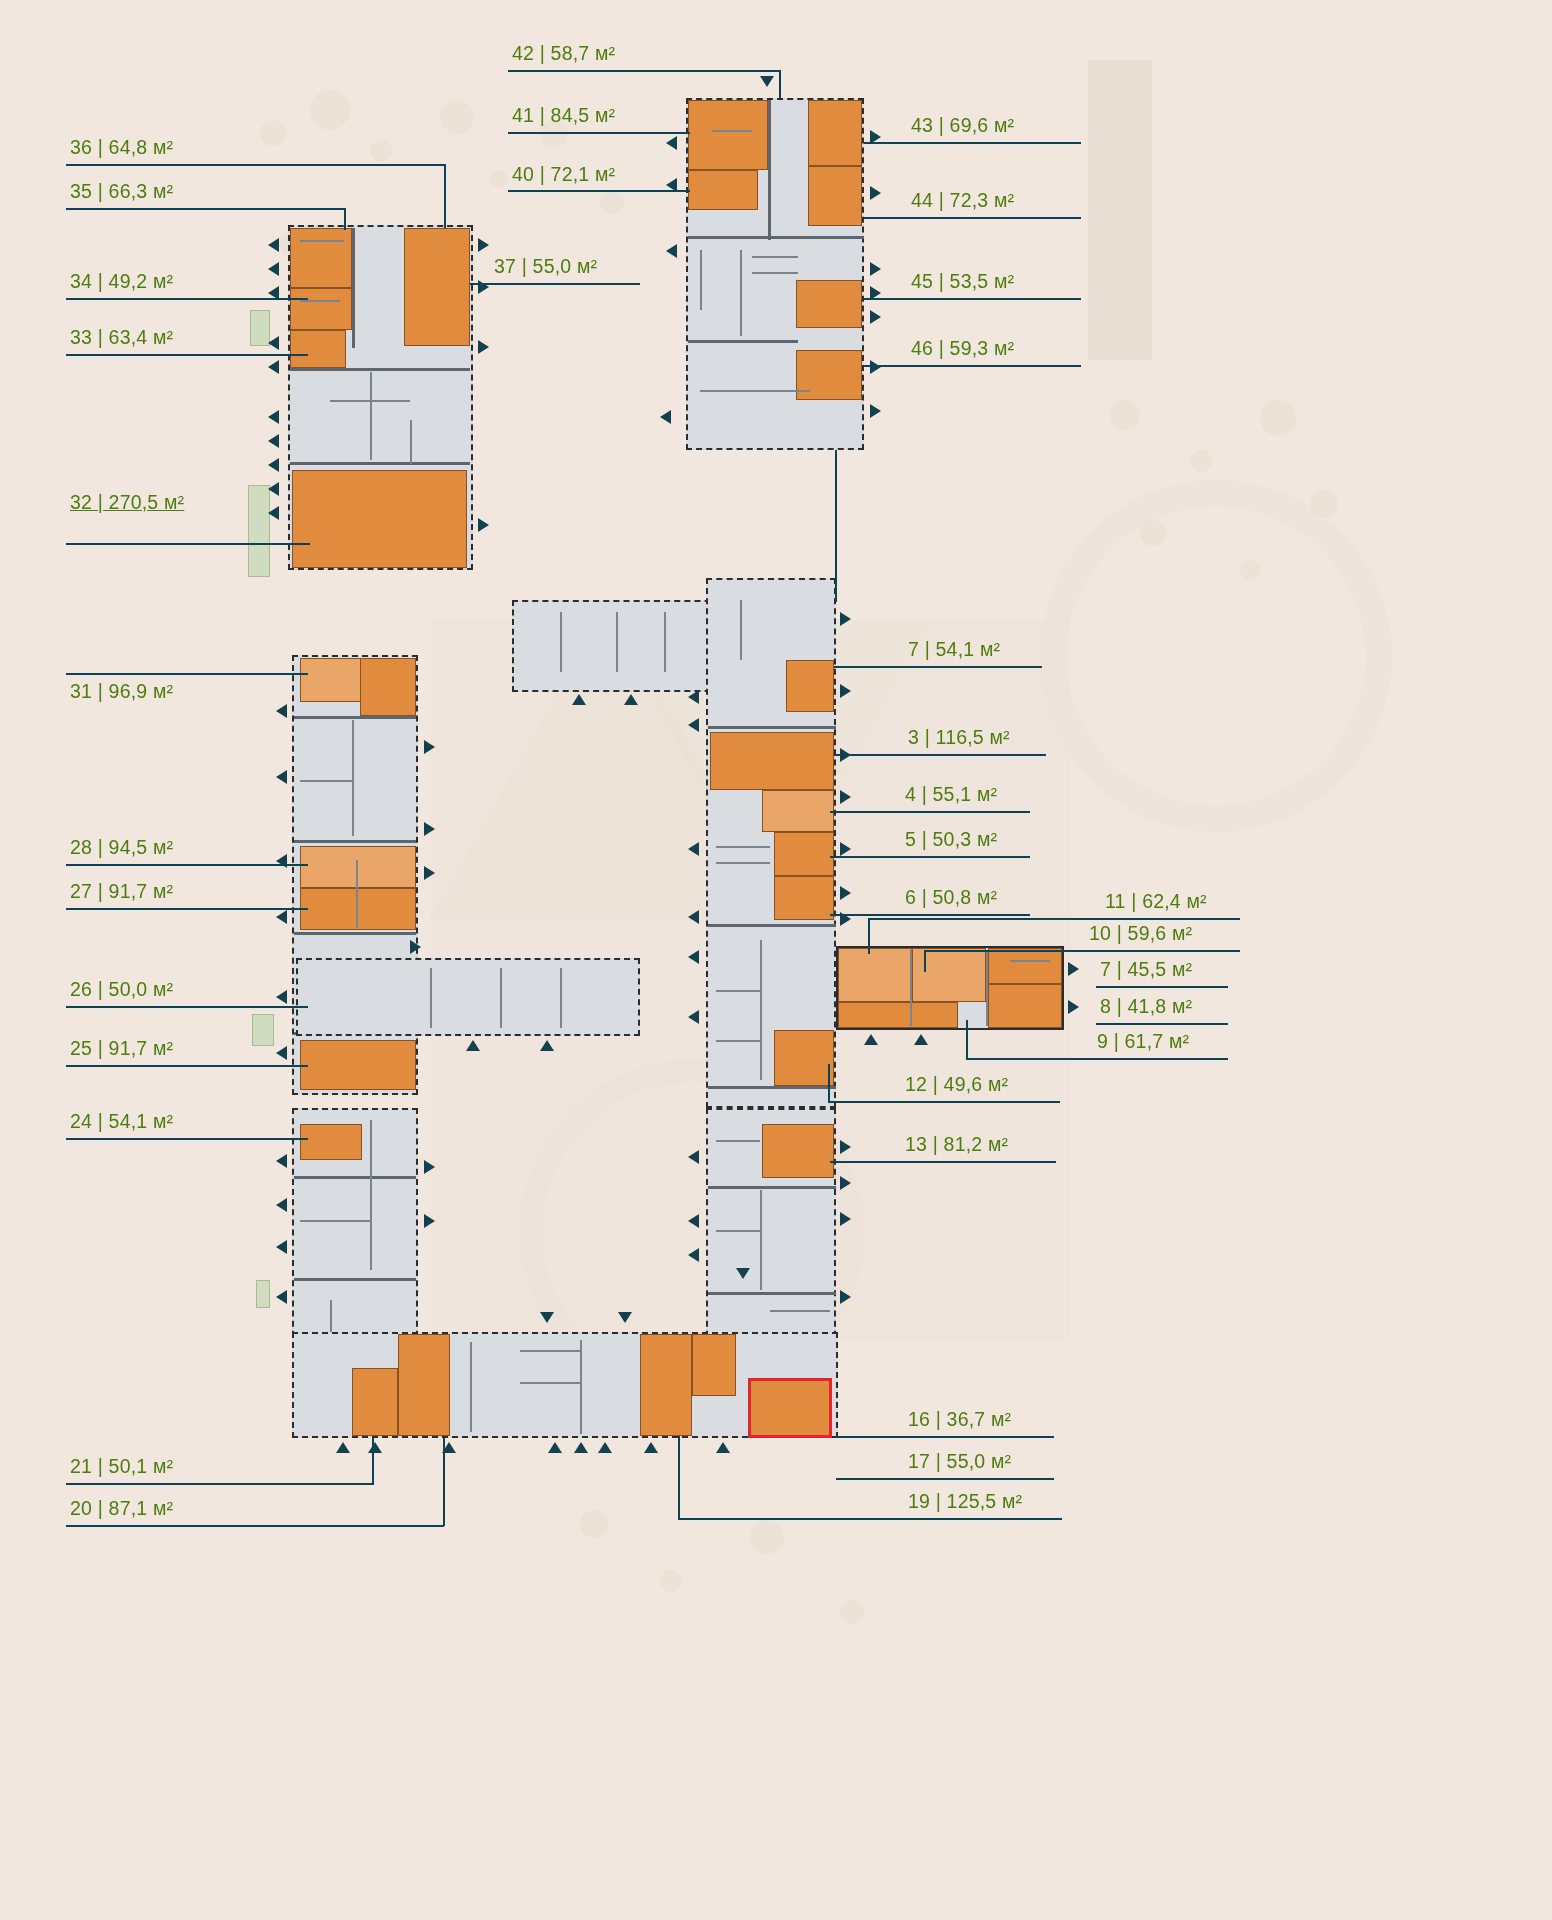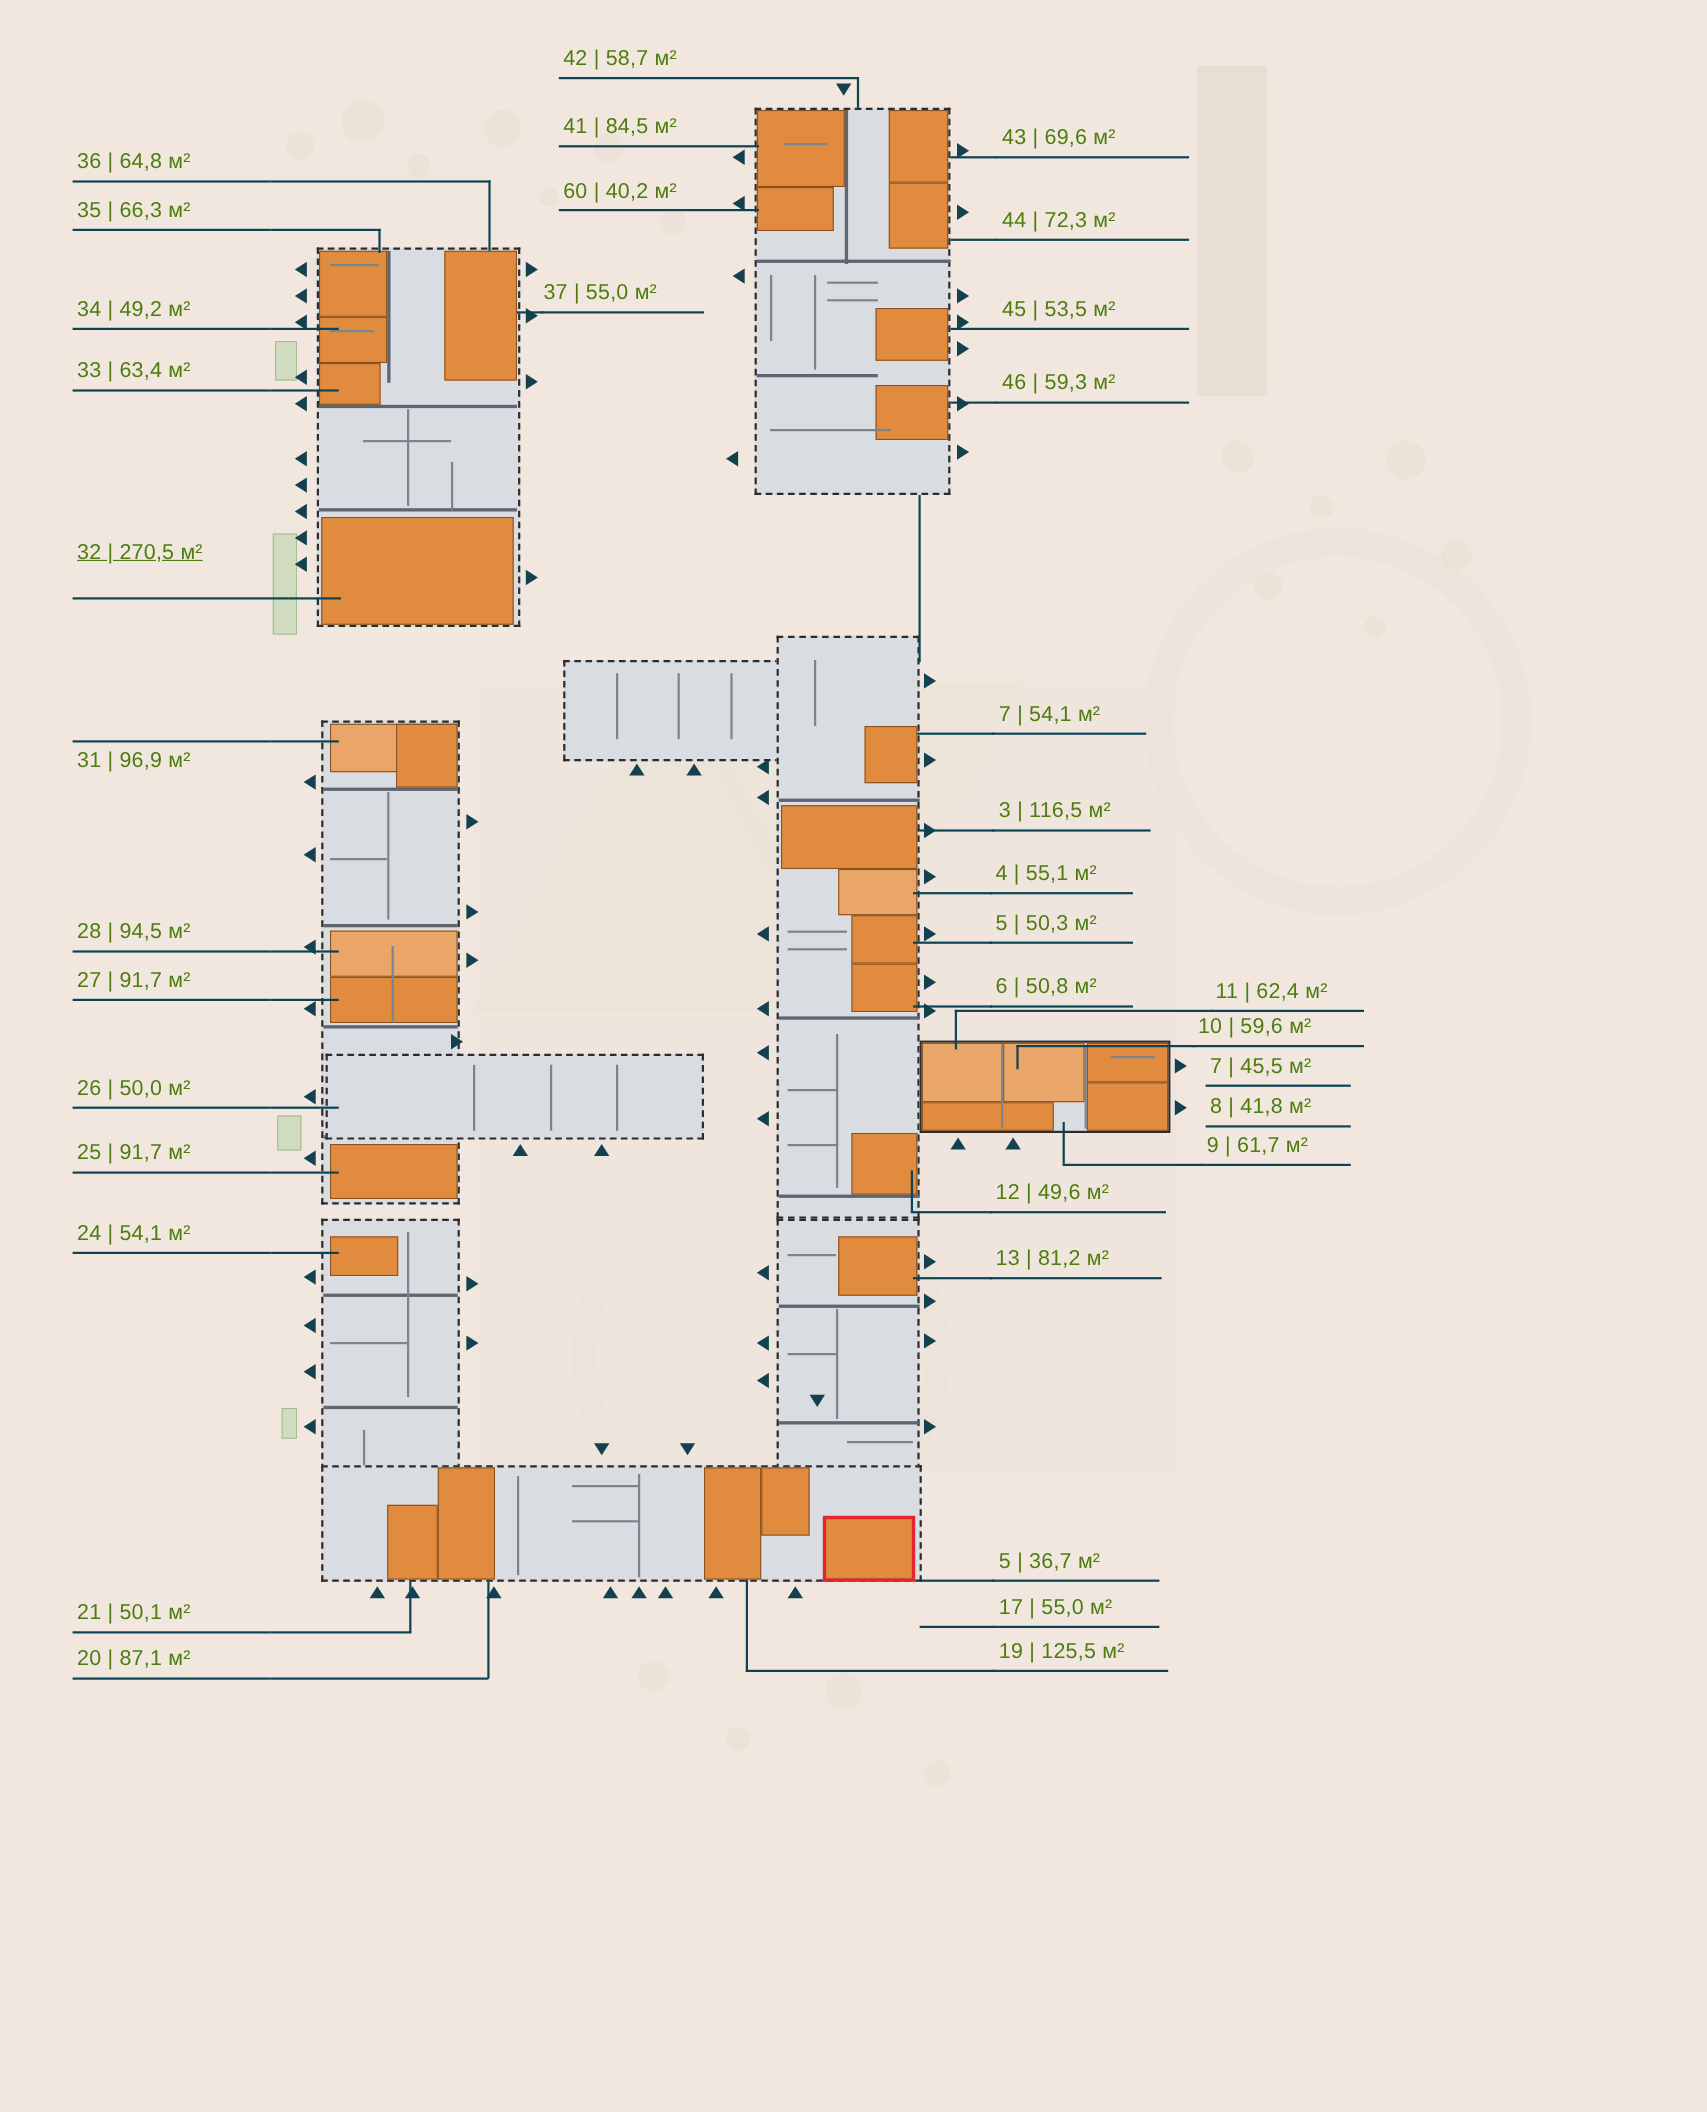--- a/index.html
+++ b/index.html
@@ -424,21 +424,21 @@
   <div class="ldr v" style="left:372px;top:1438px;height:46px;"></div>
 
   <div class="uline" style="left:66px;top:1525px;width:180px;"></div>
   <div class="ldr h" style="left:246px;top:1525px;width:198px;"></div>
   <div class="ldr v" style="left:443px;top:1438px;height:88px;"></div>
 
   <div class="label" style="left:512px;top:42px;"><span>42 | 58,7 м²</span></div>
   <div class="label" style="left:512px;top:104px;"><span>41 | 84,5 м²</span></div>
   <div class="label" style="left:911px;top:114px;"><span>43 | 69,6 м²</span></div>
   <div class="label" style="left:70px;top:136px;"><span>36 | 64,8 м²</span></div>
-  <div class="label" style="left:512px;top:163px;"><span>60 | 40,2 м²</span></div>
+  <div class="label" style="left:512px;top:163px;"><span>40 | 72,1 м²</span></div>
   <div class="label" style="left:70px;top:180px;"><span>35 | 66,3 м²</span></div>
   <div class="label" style="left:911px;top:189px;"><span>44 | 72,3 м²</span></div>
   <div class="label" style="left:70px;top:270px;"><span>34 | 49,2 м²</span></div>
   <div class="label" style="left:494px;top:255px;"><span>37 | 55,0 м²</span></div>
   <div class="label" style="left:911px;top:270px;"><span>45 | 53,5 м²</span></div>
   <div class="label" style="left:70px;top:326px;"><span>33 | 63,4 м²</span></div>
   <div class="label" style="left:911px;top:337px;"><span>46 | 59,3 м²</span></div>
   <div class="label" style="left:70px;top:491px;text-decoration:underline;"><span>32 | 270,5 м²</span></div>
   <div class="label" style="left:70px;top:680px;"><span>31 | 96,9 м²</span></div>
   <div class="label" style="left:908px;top:638px;"><span>7 | 54,1 м²</span></div>
@@ -451,19 +451,19 @@
   <div class="label" style="left:1105px;top:890px;"><span>11 | 62,4 м²</span></div>
   <div class="label" style="left:1089px;top:922px;"><span>10 | 59,6 м²</span></div>
   <div class="label" style="left:1100px;top:958px;"><span>7 | 45,5 м²</span></div>
   <div class="label" style="left:70px;top:978px;"><span>26 | 50,0 м²</span></div>
   <div class="label" style="left:1100px;top:995px;"><span>8 | 41,8 м²</span></div>
   <div class="label" style="left:1097px;top:1030px;"><span>9 | 61,7 м²</span></div>
   <div class="label" style="left:70px;top:1037px;"><span>25 | 91,7 м²</span></div>
   <div class="label" style="left:905px;top:1073px;"><span>12 | 49,6 м²</span></div>
   <div class="label" style="left:70px;top:1110px;"><span>24 | 54,1 м²</span></div>
   <div class="label" style="left:905px;top:1133px;"><span>13 | 81,2 м²</span></div>
-  <div class="label" style="left:908px;top:1408px;"><span>5 | 36,7 м²</span></div>
+  <div class="label" style="left:908px;top:1408px;"><span>16 | 36,7 м²</span></div>
   <div class="label" style="left:908px;top:1450px;"><span>17 | 55,0 м²</span></div>
   <div class="label" style="left:70px;top:1455px;"><span>21 | 50,1 м²</span></div>
   <div class="label" style="left:908px;top:1490px;"><span>19 | 125,5 м²</span></div>
   <div class="label" style="left:70px;top:1497px;"><span>20 | 87,1 м²</span></div>
 
 </div>
 
 </body></html>

